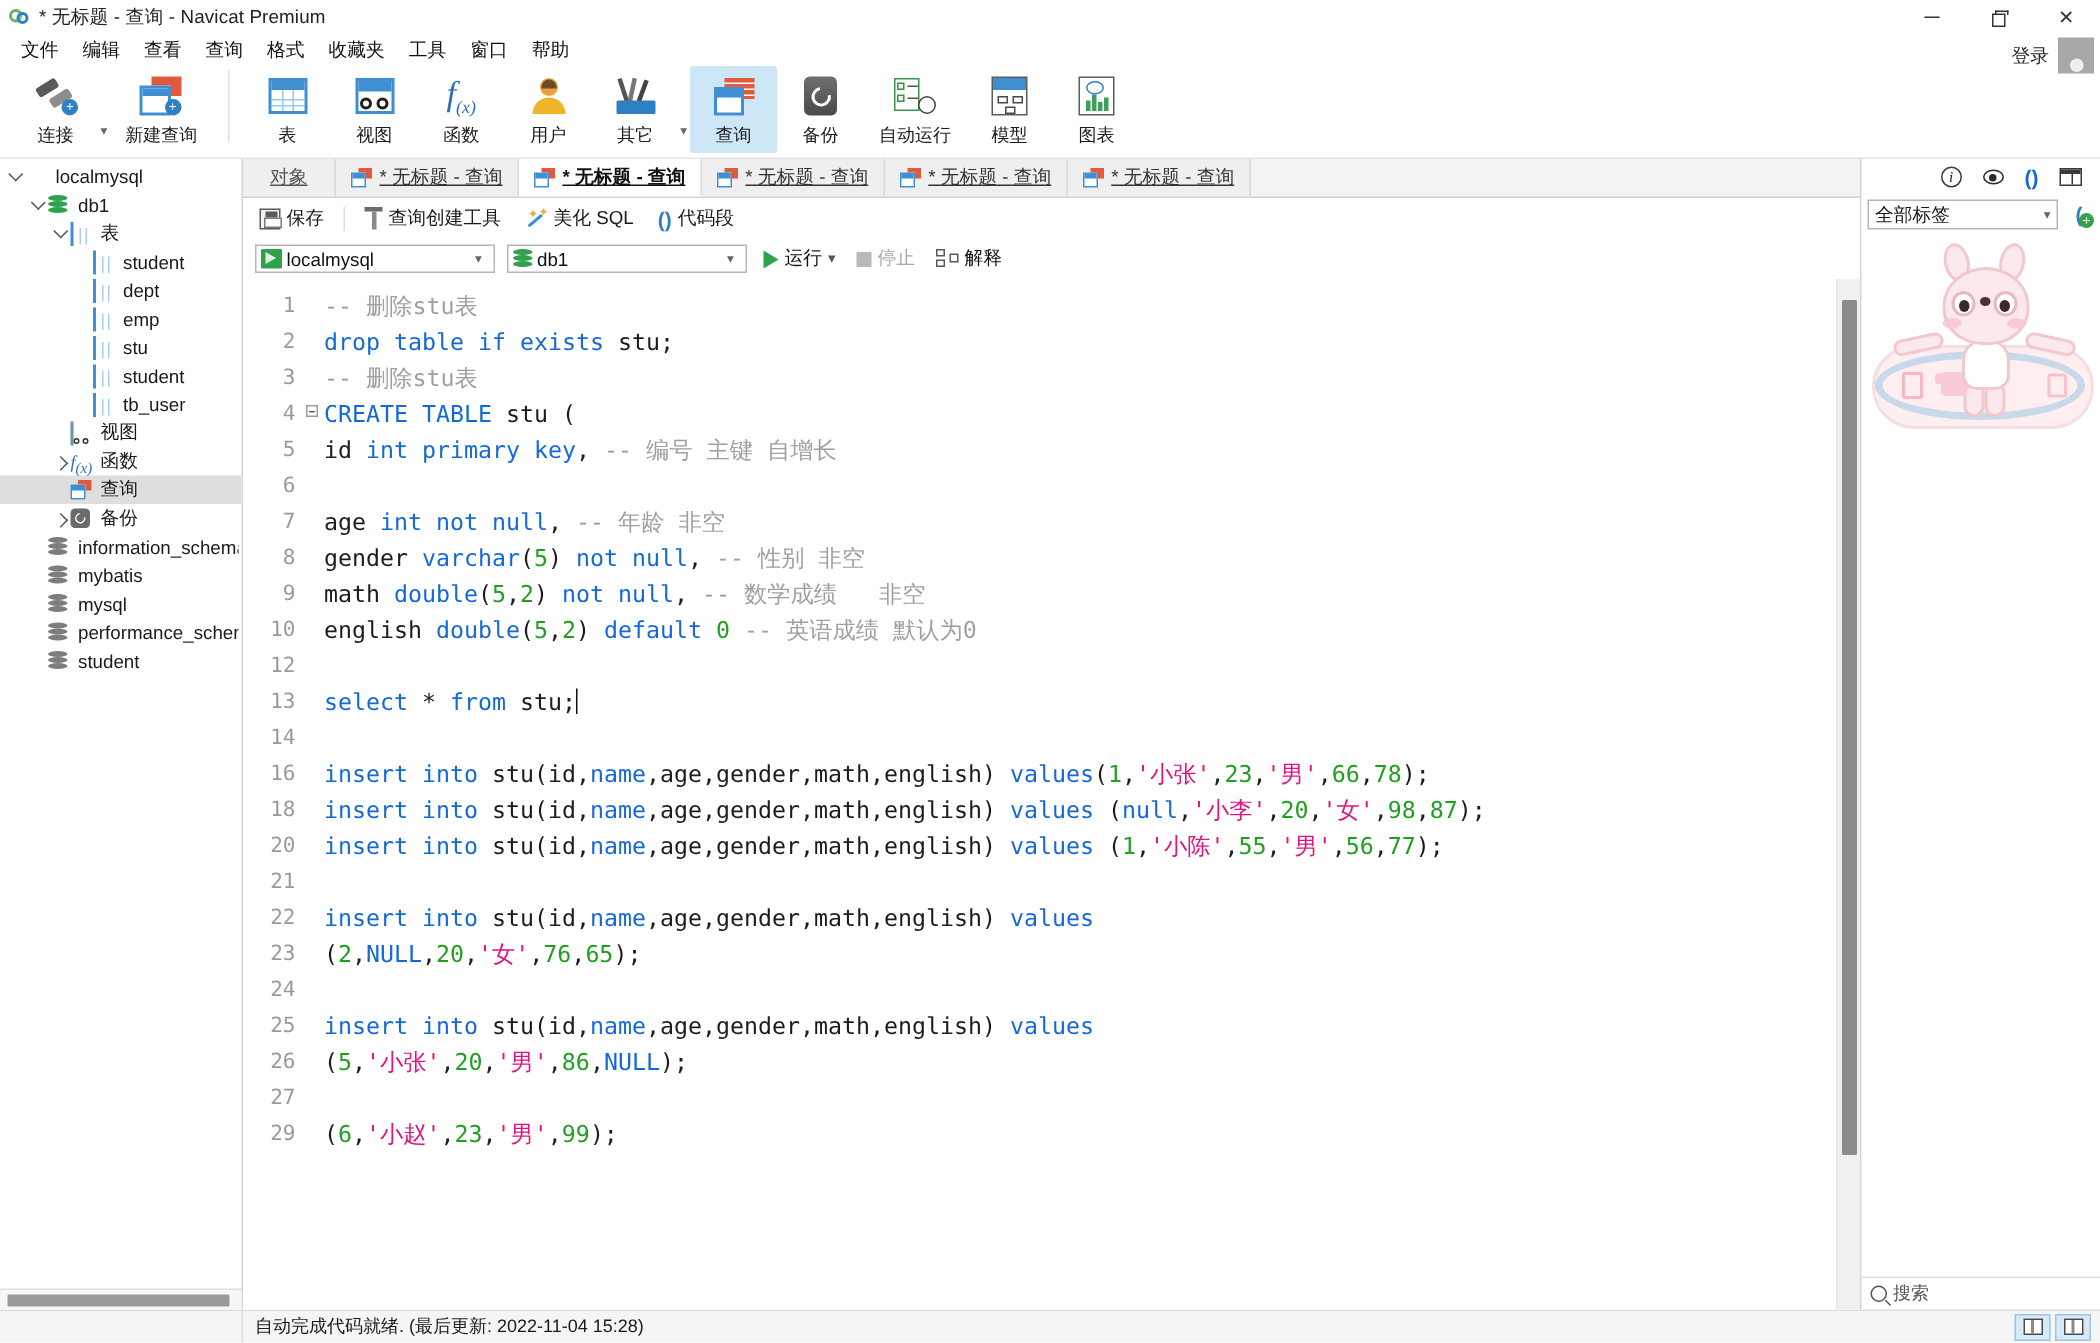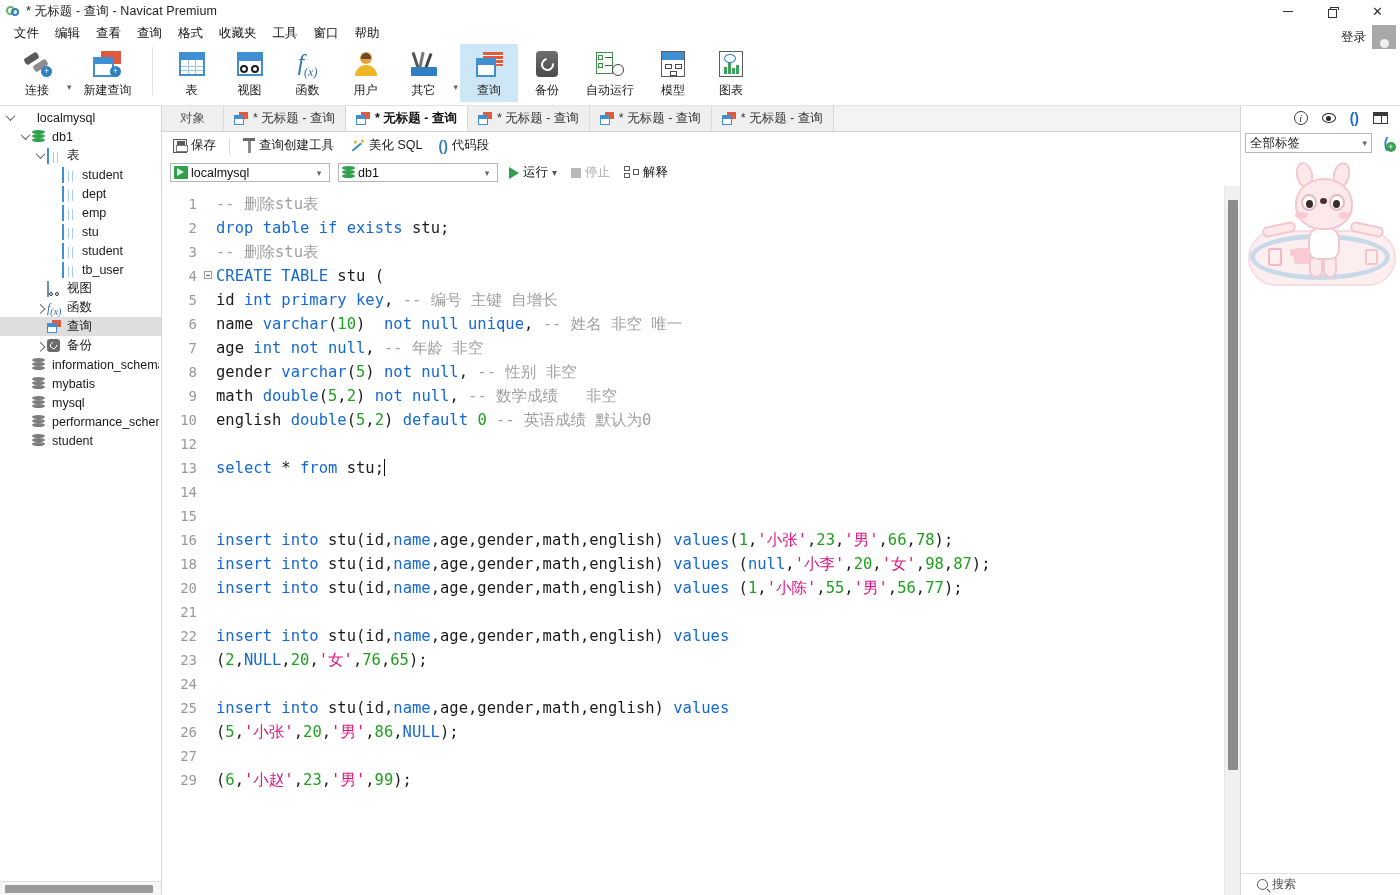--- a/index.html
+++ b/index.html
@@ -154,21 +154,21 @@
   .ic-bk { width:13px; height:13px; border-radius:3px; background:#6b6b6b; display:flex; align-items:center; justify-content:center;}
   .ic-bk .r { width:7px; height:7px; border:1.3px solid #fff; border-radius:50%; border-top-color:transparent; transform:rotate(35deg);}
   .ic-dbgray { width:13px; height:13px; position:relative;}
   .ic-dbgray .d { position:absolute; left:0; width:13px; height:4px; border-radius:50%; background:#7d7d7d; }
   .sb-scroll { height:14px; border-top:1px solid #e0e0e0; background:#f6f6f6; position:relative; }
   .sb-thumb { position:absolute; left:5px; top:3px; width:148px; height:8px; background:#9a9a9a; border-radius:1px; }
 
   
   .center { flex:1; display:flex; flex-direction:column; min-width:0; background:#fff; }
   .tabbar { height:26px; min-height:26px; display:flex; align-items:stretch; background:#f3f3f3; border-bottom:1px solid #d0d0d0; overflow:hidden; }
-  .tab { display:flex; align-items:center; gap:4px; padding:0 10px; font-size:12.5px; color:#333; border-right:1px solid #d9d9d9; background:#efefef; white-space:nowrap; cursor:default; min-width:0;}
+  .tab { display:flex; align-items:center; gap:4px; padding:0 10px; font-size:12.5px; color:#333; border-right:1px solid #d9d9d9; background:#efefef; white-space:nowrap; cursor:default; min-width:0;text-decoration:underline;}
   .tab.obj { width:62px; justify-content:center; color:#555; }
   .tab.active { background:#ffffff; font-weight:bold; color:#111; border-bottom:1px solid #fff; }
   .tab .ic-qf { margin-right:1px; }
 
   .qtoolbar { height:27px; min-height:27px; display:flex; align-items:center; padding-left:8px; gap:10px; background:#fff; }
   .qt-btn { display:flex; align-items:center; gap:4px; font-size:12.5px; color:#1a1a1a; padding:2px 3px; cursor:default; white-space:nowrap;}
   .qt-sep { width:1px; height:16px; background:#dcdcdc; }
   .ic-save { width:14px; height:14px; border:1.3px solid #5a5a5a; background:#f2f2f2; position:relative;}
   .ic-save:before{ content:''; position:absolute; left:3px; top:1px; width:8px; height:5px; background:#5a5a5a;}
   .ic-save:after{ content:''; position:absolute; left:2px; bottom:0; width:10px; height:5px; background:#fff; border:1px solid #7a7a7a;}
@@ -226,21 +226,21 @@
   .ic-tbl2 { width:15px;height:12px;border:1.4px solid #3a3a3a;position:relative;}
   .ic-tbl2:before{content:'';position:absolute;left:0;top:0;right:0;height:3px;background:#3a3a3a;}
   .ic-tbl2 .v{position:absolute;top:3px;bottom:0;left:6.5px;width:1px;background:#3a3a3a;}
   .rp-tagrow { height:26px; display:flex; align-items:center; padding:0 4px; gap:4px; }
   .rp-combo { flex:1; height:20px; border:1px solid #b6b6b6; background:#fff; display:flex; align-items:center; padding:0 4px; font-size:12.5px;}
   .rp-combo .cv{flex:1; white-space:nowrap; overflow:hidden;}
   .rp-combo .cc{color:#666;font-size:9px;}
   .rp-addsnip { width:20px;height:20px;position:relative;display:flex;align-items:center;justify-content:center;color:#2f7fc4;font-size:14px;font-weight:bold;}
   .rp-addsnip .plus{position:absolute;right:0;bottom:1px;width:10px;height:10px;border-radius:50%;background:#3aa14b;color:#fff;font-size:9px;font-weight:normal;line-height:10px;text-align:center;}
   .rp-body { flex:1; position:relative; }
-  .rp-search { height:22px; border-top:1px solid #e0e0e0; display:flex; align-items:center; gap:4px; padding-left:16px; }
+  .rp-search { height:22px; border-top:1px solid #e0e0e0; display:flex; align-items:center; gap:4px; padding-left:6px; }
   .ic-search { width:11px;height:11px;border:1.4px solid #555;border-radius:50%;position:relative;}
   .ic-search:after{content:'';position:absolute;right:-4px;bottom:-2px;width:5px;height:1.4px;background:#555;transform:rotate(45deg);}
   .rp-search .ph { font-size:12px; color:#555; }
 
   
   .mascot { position:absolute; right:2px; top:0; width:152px; height:150px; }
   .m-hoop { position:absolute; left:4px; top:78px; width:140px; height:46px; border:5px solid #c8d9ea; border-radius:50%; }
   .m-card { position:absolute; left:2px; top:74px; width:148px; height:56px; border-radius:28px; background:#fdeef0; border:2px solid #f6dde1; }
   .m-card .i1 { position:absolute; left:18px; top:16px; width:14px; height:18px; border:2.5px solid #f3b8c2; border-radius:2px; }
   .m-card .i2 { position:absolute; left:44px; top:16px; width:18px; height:16px; background:#f8cbd4; border-radius:3px; }
@@ -695,29 +695,28 @@
       </div>
 
       <div class="editor-wrap">
         <div class="editor">
           <div class="code" id="code">
               <div class="cl"><span class="gut">1</span><span class="fold"></span><span class="ctxt"><span class="cmt">-- 删除stu表</span></span></div>
               <div class="cl"><span class="gut">2</span><span class="fold"></span><span class="ctxt"><span class="kw">drop table if exists</span><span class="pl"> stu;</span></span></div>
               <div class="cl"><span class="gut">3</span><span class="fold"></span><span class="ctxt"><span class="cmt">-- 删除stu表</span></span></div>
               <div class="cl"><span class="gut">4</span><span class="fold"><span class="foldbox"></span></span><span class="ctxt"><span class="kw">CREATE TABLE</span><span class="pl"> stu (</span></span></div>
               <div class="cl"><span class="gut">5</span><span class="fold"><span class="foldline"></span></span><span class="ctxt"><span class="pl">id </span><span class="kw">int primary key</span><span class="pl">, </span><span class="cmt">-- 编号 主键 自增长</span></span></div>
-              <div class="cl"><span class="gut">6</span><span class="fold"><span class="foldline"></span></span><span class="ctxt"><span class="pl">name </span><span class="kw">varchar</span><span class="pl">(</span><span class="num">10</span><span class="pl">)  </span><span class="kw">not null unique</span><span class="pl">, </span><span class="cmt">-- 姓名 非空 唯一</span></span></div>
+              <div class="cl"><span class="gut">6</span><span class="fold"><span class="foldline"></span></span></div>
               <div class="cl"><span class="gut">7</span><span class="fold"><span class="foldline"></span></span><span class="ctxt"><span class="pl">age </span><span class="kw">int not null</span><span class="pl">, </span><span class="cmt">-- 年龄 非空</span></span></div>
               <div class="cl"><span class="gut">8</span><span class="fold"><span class="foldline"></span></span><span class="ctxt"><span class="pl">gender </span><span class="kw">varchar</span><span class="pl">(</span><span class="num">5</span><span class="pl">) </span><span class="kw">not null</span><span class="pl">, </span><span class="cmt">-- 性别 非空</span></span></div>
               <div class="cl"><span class="gut">9</span><span class="fold"><span class="foldline"></span></span><span class="ctxt"><span class="pl">math </span><span class="kw">double</span><span class="pl">(</span><span class="num">5</span><span class="pl">,</span><span class="num">2</span><span class="pl">) </span><span class="kw">not null</span><span class="pl">, </span><span class="cmt">-- 数学成绩   非空</span></span></div>
               <div class="cl"><span class="gut">10</span><span class="fold"><span class="foldline"></span></span><span class="ctxt"><span class="pl">english </span><span class="kw">double</span><span class="pl">(</span><span class="num">5</span><span class="pl">,</span><span class="num">2</span><span class="pl">) </span><span class="kw">default</span><span class="pl"> </span><span class="num">0</span><span class="pl"> </span><span class="cmt">-- 英语成绩 默认为0</span></span></div>
               <div class="cl"><span class="gut">12</span><span class="fold"></span><span class="ctxt"></span></div>
               <div class="cl"><span class="gut">13</span><span class="fold"></span><span class="ctxt"><span class="kw">select</span><span class="pl"> * </span><span class="kw">from</span><span class="pl"> stu;</span><span class="caret"></span></span></div>
               <div class="cl"><span class="gut">14</span><span class="fold"></span><span class="ctxt"></span></div>
-              <div class="cl"><span class="gut">15</span><span class="fold"></span><span class="ctxt"></span></div>
               <div class="cl"><span class="gut">16</span><span class="fold"></span><span class="ctxt"><span class="kw">insert into</span><span class="pl"> stu(id,</span><span class="kw">name</span><span class="pl">,age,gender,math,english) </span><span class="kw">values</span><span class="pl">(</span><span class="num">1</span><span class="pl">,</span><span class="str">'小张'</span><span class="pl">,</span><span class="num">23</span><span class="pl">,</span><span class="str">'男'</span><span class="pl">,</span><span class="num">66</span><span class="pl">,</span><span class="num">78</span><span class="pl">);</span></span></div>
               <div class="cl"><span class="gut">18</span><span class="fold"></span><span class="ctxt"><span class="kw">insert into</span><span class="pl"> stu(id,</span><span class="kw">name</span><span class="pl">,age,gender,math,english) </span><span class="kw">values</span><span class="pl"> (</span><span class="kw">null</span><span class="pl">,</span><span class="str">'小李'</span><span class="pl">,</span><span class="num">20</span><span class="pl">,</span><span class="str">'女'</span><span class="pl">,</span><span class="num">98</span><span class="pl">,</span><span class="num">87</span><span class="pl">);</span></span></div>
               <div class="cl"><span class="gut">20</span><span class="fold"></span><span class="ctxt"><span class="kw">insert into</span><span class="pl"> stu(id,</span><span class="kw">name</span><span class="pl">,age,gender,math,english) </span><span class="kw">values</span><span class="pl"> (</span><span class="num">1</span><span class="pl">,</span><span class="str">'小陈'</span><span class="pl">,</span><span class="num">55</span><span class="pl">,</span><span class="str">'男'</span><span class="pl">,</span><span class="num">56</span><span class="pl">,</span><span class="num">77</span><span class="pl">);</span></span></div>
               <div class="cl"><span class="gut">21</span><span class="fold"></span><span class="ctxt"></span></div>
               <div class="cl"><span class="gut">22</span><span class="fold"></span><span class="ctxt"><span class="kw">insert into</span><span class="pl"> stu(id,</span><span class="kw">name</span><span class="pl">,age,gender,math,english) </span><span class="kw">values</span></span></div>
               <div class="cl"><span class="gut">23</span><span class="fold"></span><span class="ctxt"><span class="pl">(</span><span class="num">2</span><span class="pl">,</span><span class="kw">NULL</span><span class="pl">,</span><span class="num">20</span><span class="pl">,</span><span class="str">'女'</span><span class="pl">,</span><span class="num">76</span><span class="pl">,</span><span class="num">65</span><span class="pl">);</span></span></div>
               <div class="cl"><span class="gut">24</span><span class="fold"></span><span class="ctxt"></span></div>
               <div class="cl"><span class="gut">25</span><span class="fold"></span><span class="ctxt"><span class="kw">insert into</span><span class="pl"> stu(id,</span><span class="kw">name</span><span class="pl">,age,gender,math,english) </span><span class="kw">values</span></span></div>
               <div class="cl"><span class="gut">26</span><span class="fold"></span><span class="ctxt"><span class="pl">(</span><span class="num">5</span><span class="pl">,</span><span class="str">'小张'</span><span class="pl">,</span><span class="num">20</span><span class="pl">,</span><span class="str">'男'</span><span class="pl">,</span><span class="num">86</span><span class="pl">,</span><span class="kw">NULL</span><span class="pl">);</span></span></div>
               <div class="cl"><span class="gut">27</span><span class="fold"></span><span class="ctxt"></span></div>
@@ -779,14 +778,26 @@
         </div>
       </div>
       <div class="rp-search">
         <span class="ic-search"></span>
         <span class="ph">搜索</span>
       </div>
     </div>
 
   </div>
 
+  <div class="statusbar">
+    <div class="sb-left"></div>
+    <div class="sb-msg">自动完成代码就绪. (最后更新: 2022-11-04 15:28)</div>
+    <div class="sb-right">
+      <div class="sb-vbtn">
+          <span class="bx"></span>
+        </div>
+      <div class="sb-vbtn">
+          <span class="bx"></span>
+        </div>
+    </div>
+  </div>
 
 </div>
 
 </body></html>

